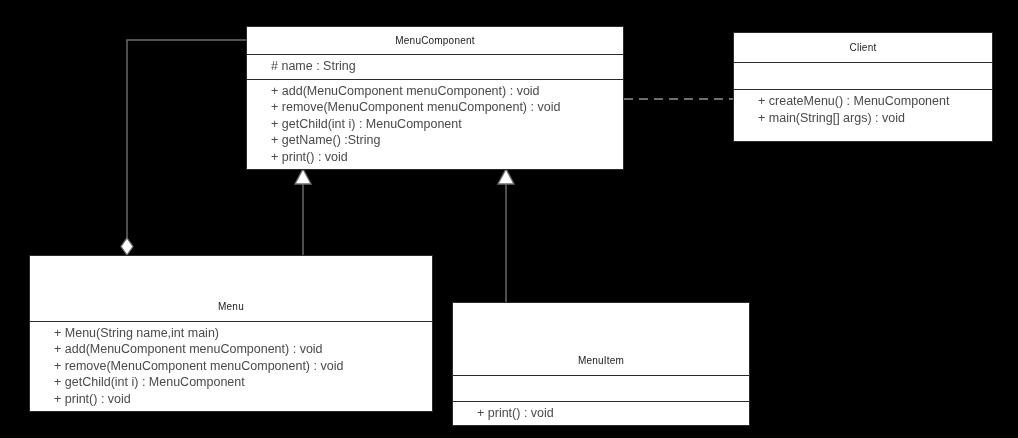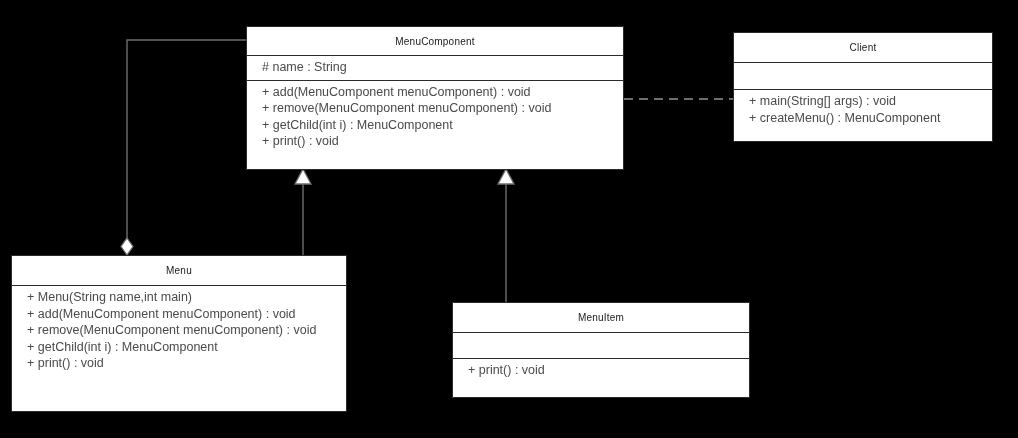--- a/index.html
+++ b/index.html
@@ -40,41 +40,41 @@
     display: flex;
     align-items: center;
     justify-content: center;
     letter-spacing: 0.2px;
   }
   .cls-sep {
     border-top: 1px solid #2b2b2b;
   }
   .cls-compartment {
     box-sizing: border-box;
-    padding: 3px 8px 4px 15px;
+    padding: 3px 8px 4px 24px;
   }
   .cls-member {
     font-size: 12.5px;
     color: #4a4a4a;
     line-height: 16.5px;
     white-space: nowrap;
   }
   .cls-compartment.empty {
     min-height: 10px;
   }
 
   
   #menucomponent { left: 246px; top: 26px;  width: 378px; height: 144px; }
   #menucomponent .cls-title { height: 28px; }
   #client        { left: 733px; top: 32px;  width: 260px; height: 110px; }
   #client .cls-title { height: 29px; }
   #client .cls-compartment.empty { height: 27px; }
-  #menu          { left: 11px;  top: 255px; width: 336px; height: 157px; }
+  #menu          { left: 29px;  top: 255px; width: 404px; height: 157px; justify-content: flex-end; }
   #menu .cls-title { height: 29px; }
-  #menuitem      { left: 452px; top: 302px; width: 298px; height: 96px; }
+  #menuitem      { left: 452px; top: 302px; width: 298px; height: 124px; justify-content: flex-end; }
   #menuitem .cls-title { height: 29px; }
   #menuitem .cls-compartment.empty { height: 26px; }
 </style>
 </head>
 <body>
 
 <div id="diagram">
 
   <svg id="edges" viewBox="0 0 1018 438" width="1018" height="438">
 
@@ -100,30 +100,31 @@
 
   <div class="uml-class" id="menucomponent">
     <div class="cls-title">MenuComponent</div>
     <div class="cls-compartment cls-sep">
       <div class="cls-member"># name : String</div>
     </div>
     <div class="cls-compartment cls-sep">
       <div class="cls-member">+ add(MenuComponent menuComponent) : void</div>
       <div class="cls-member">+ remove(MenuComponent menuComponent) : void</div>
       <div class="cls-member">+ getChild(int i) : MenuComponent</div>
+      <div class="cls-member">+ getName() :String</div>
       <div class="cls-member">+ print() : void</div>
     </div>
   </div>
 
   <div class="uml-class" id="client">
     <div class="cls-title">Client</div>
     <div class="cls-compartment cls-sep empty"></div>
     <div class="cls-compartment cls-sep">
+      <div class="cls-member">+ createMenu() : MenuComponent</div>
       <div class="cls-member">+ main(String[] args) : void</div>
-      <div class="cls-member">+ createMenu() : MenuComponent</div>
     </div>
   </div>
 
   <div class="uml-class" id="menu">
     <div class="cls-title">Menu</div>
     <div class="cls-compartment cls-sep">
       <div class="cls-member">+ Menu(String name,int main)</div>
       <div class="cls-member">+ add(MenuComponent menuComponent) : void</div>
       <div class="cls-member">+ remove(MenuComponent menuComponent) : void</div>
       <div class="cls-member">+ getChild(int i) : MenuComponent</div>

